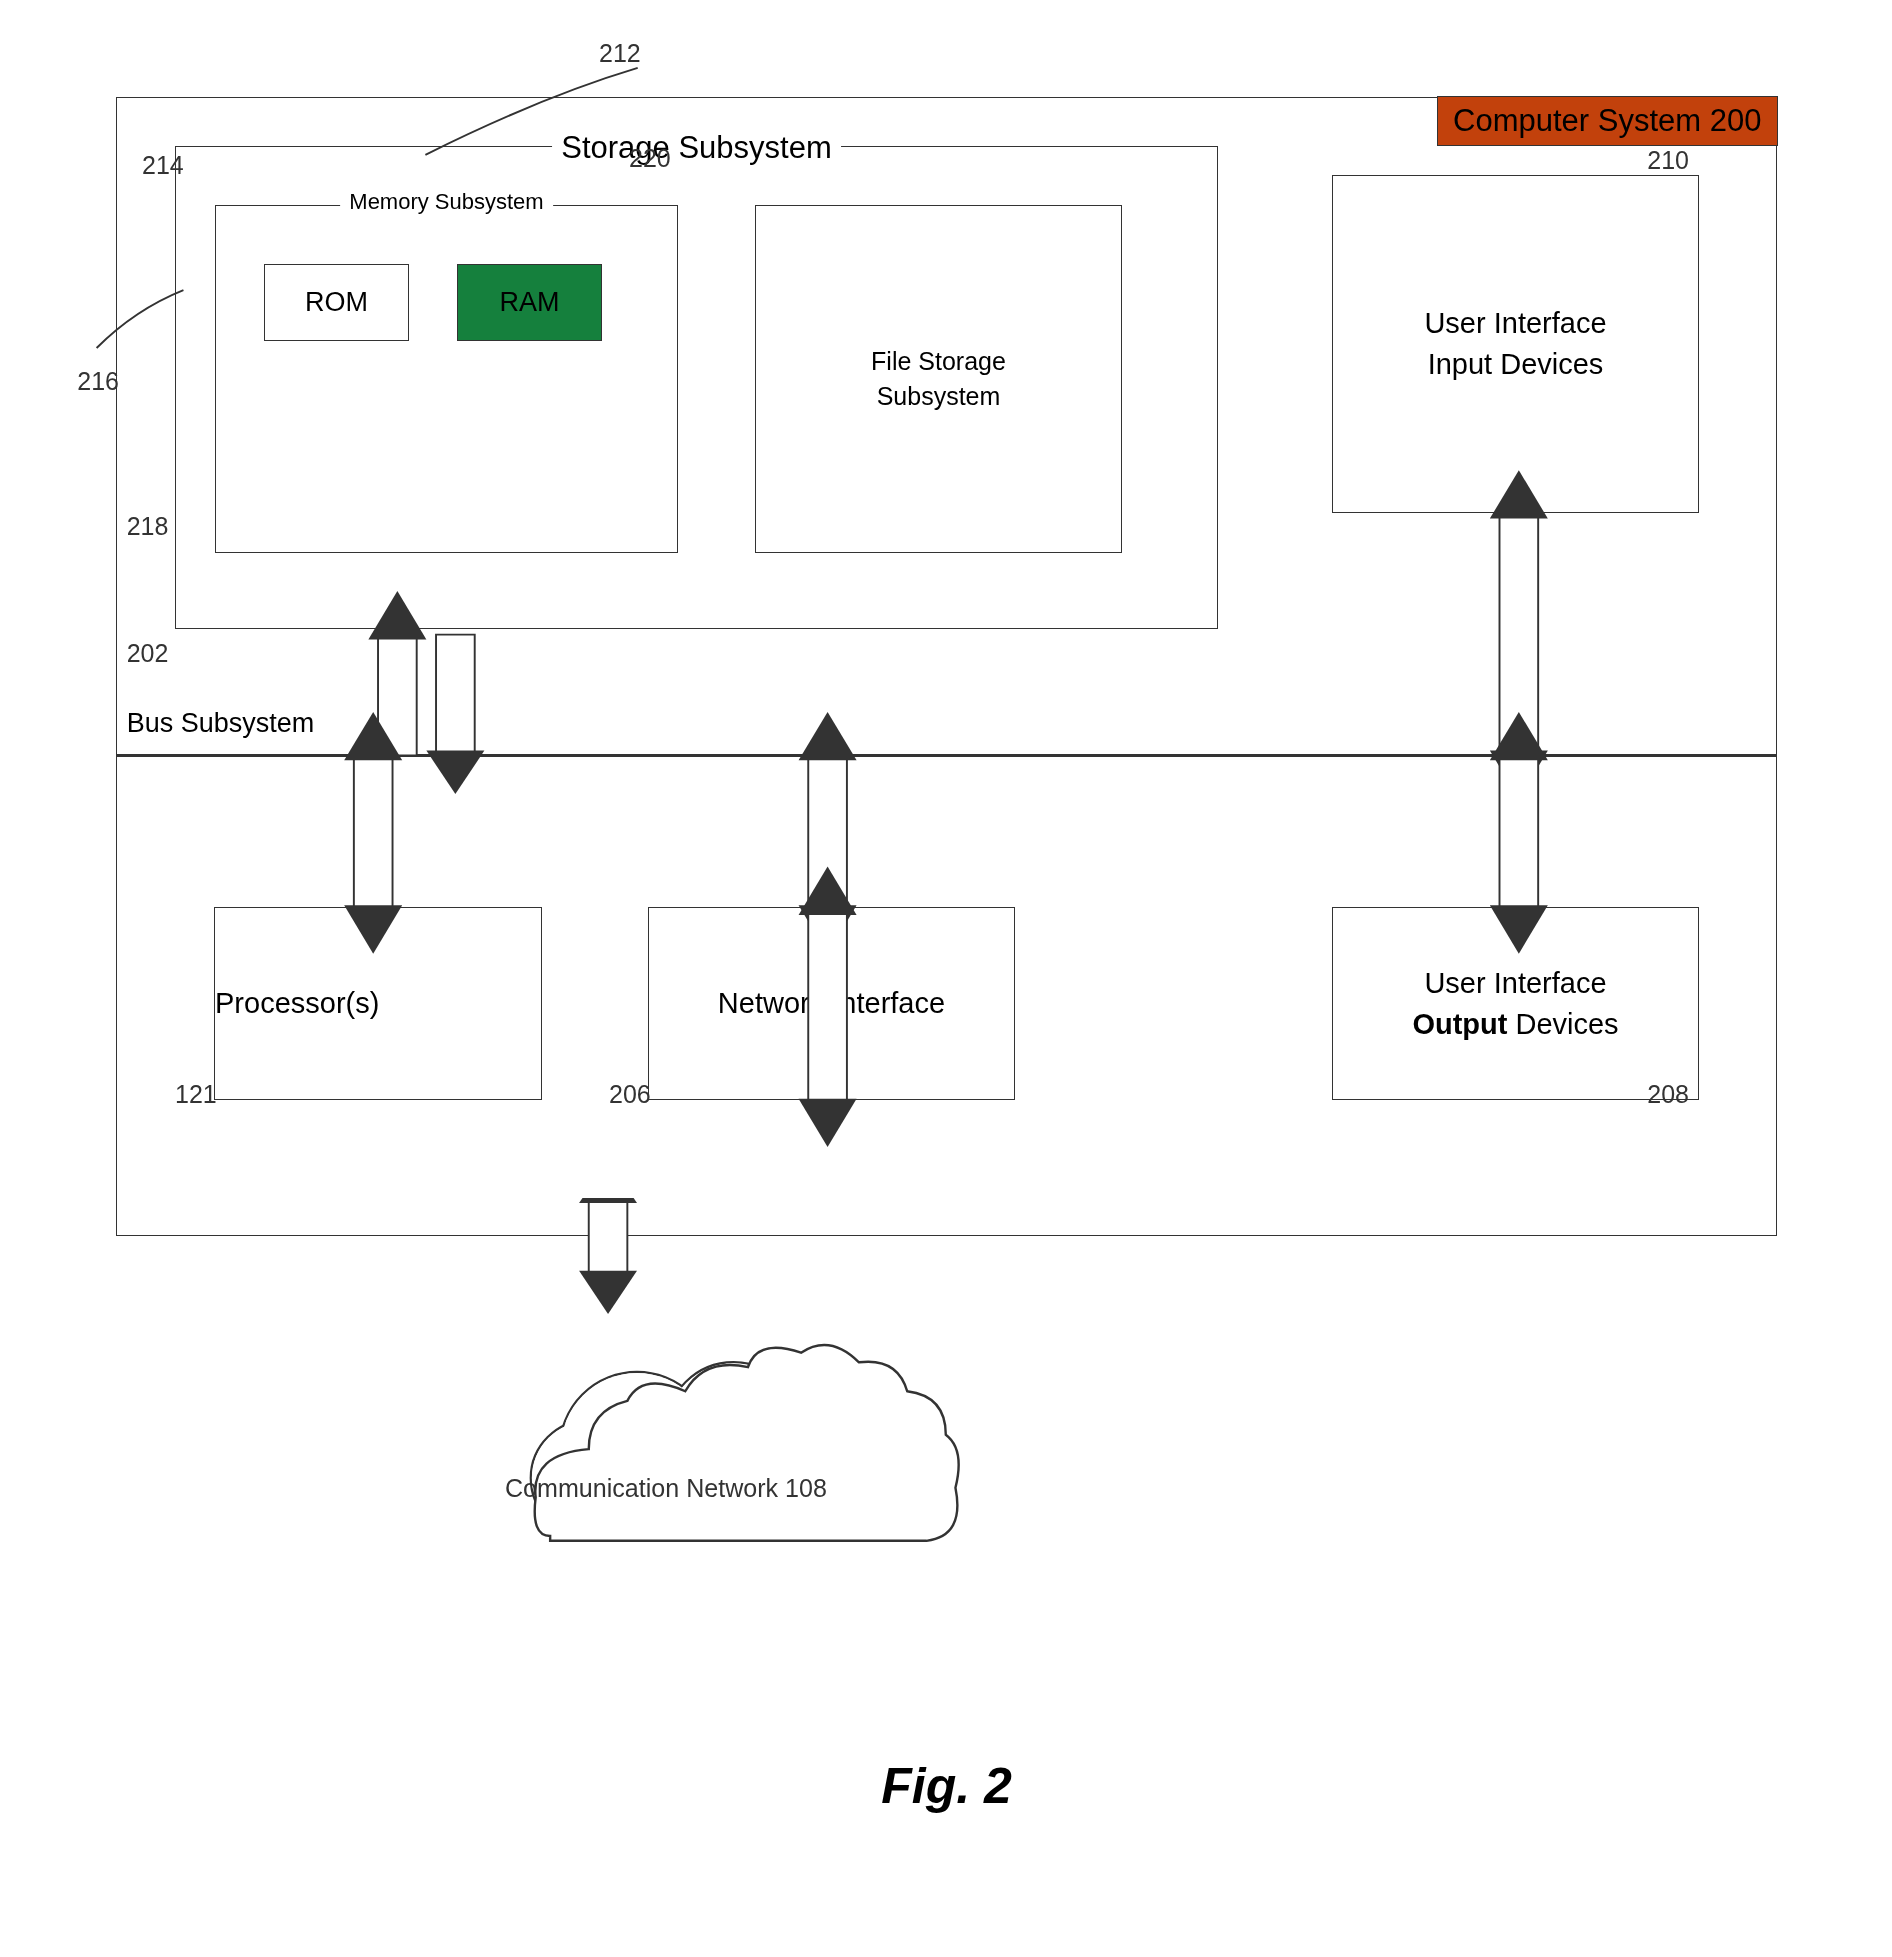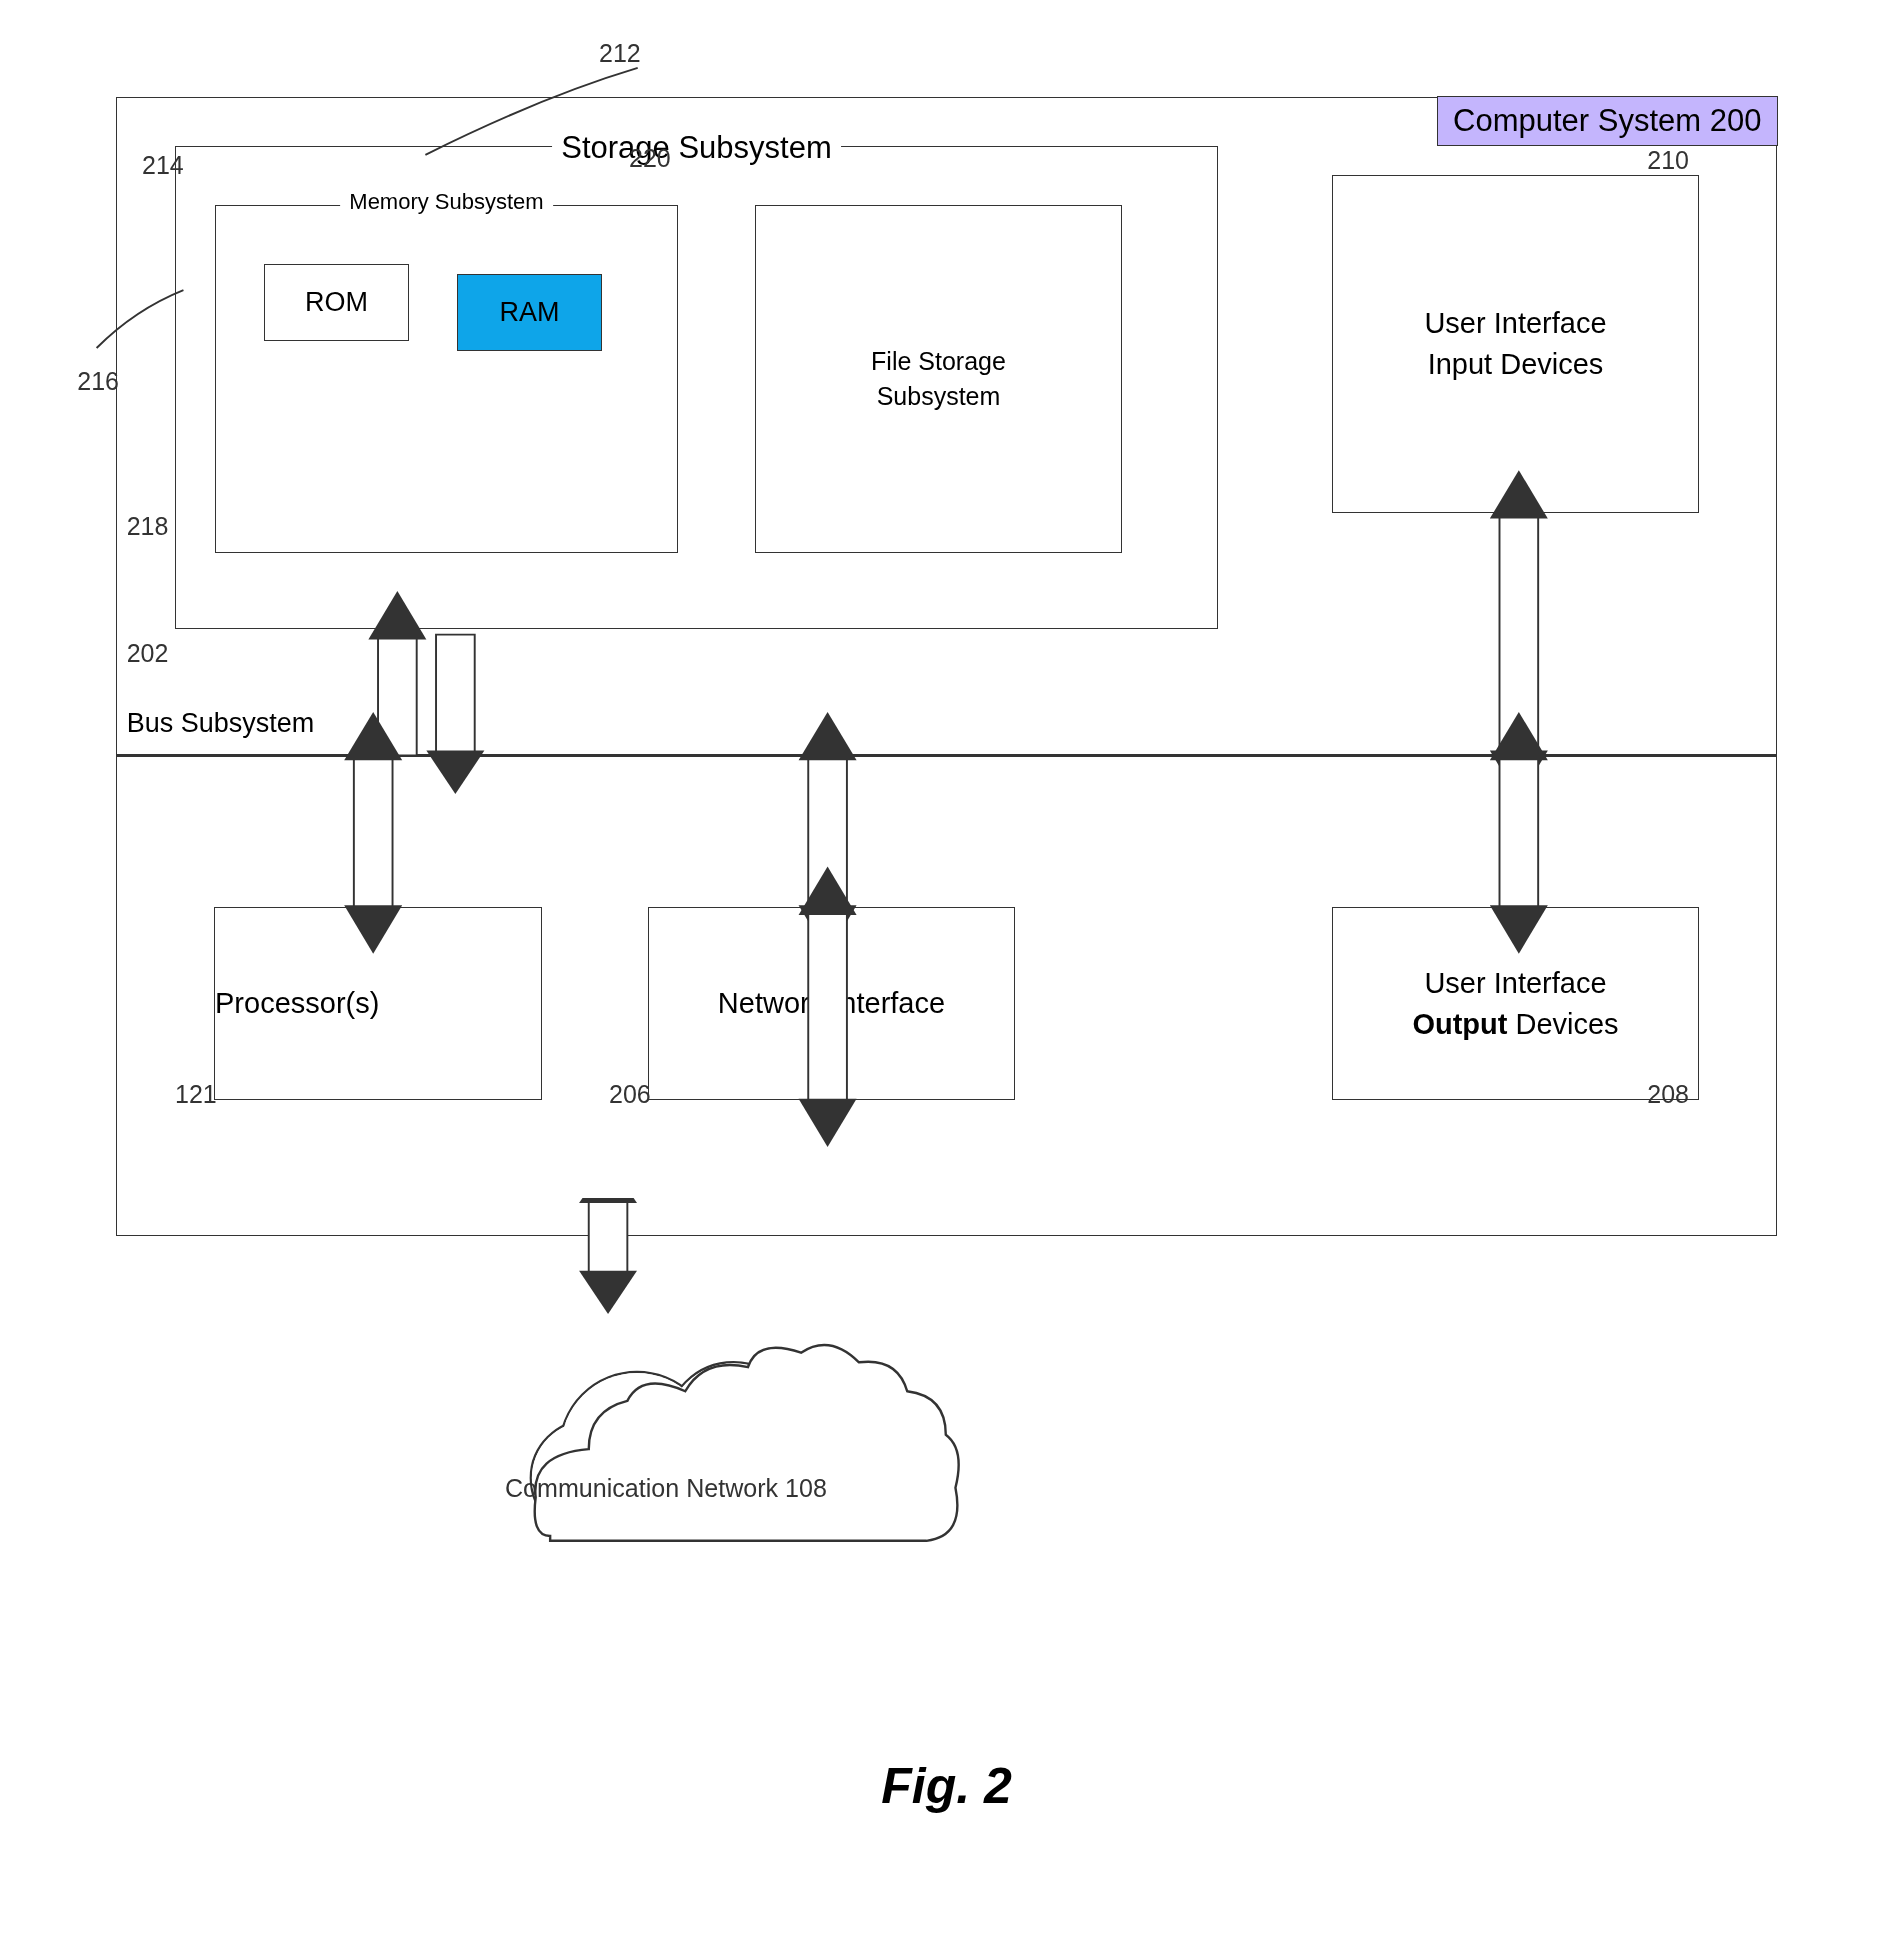--- a/index.html
+++ b/index.html
@@ -29,21 +29,21 @@
       width: 1661px;
       height: 1139px;
       border: 1.9px solid #333;
       background: transparent;
     }
 
     .computer-system-label {
       position: absolute;
       top: -1.9px;
       right: -1.9px;
-      background: #c4b5fd;
+      background: #c2410c;
       border: 1.9px solid #333;
       padding: 5.8px 15.4px;
       font-size: 31px;
       font-weight: normal;
     }
 
     
     .storage-subsystem-box {
       position: absolute;
       top: 48px;
@@ -97,30 +97,30 @@
       display: flex;
       align-items: center;
       justify-content: center;
       font-size: 27px;
       background: #fff;
     }
 
     
     .ram-box {
       position: absolute;
-      top: 68px;
+      top: 58px;
       left: 241px;
       width: 145px;
       height: 77px;
       border: 1.9px solid #333;
       display: flex;
       align-items: center;
       justify-content: center;
       font-size: 27px;
-      background: #0ea5e9;
+      background: #15803d;
     }
 
     
     .file-storage-box {
       position: absolute;
       top: 58px;
       left: 579px;
       width: 367px;
       height: 348px;
       border: 1.9px solid #333;

